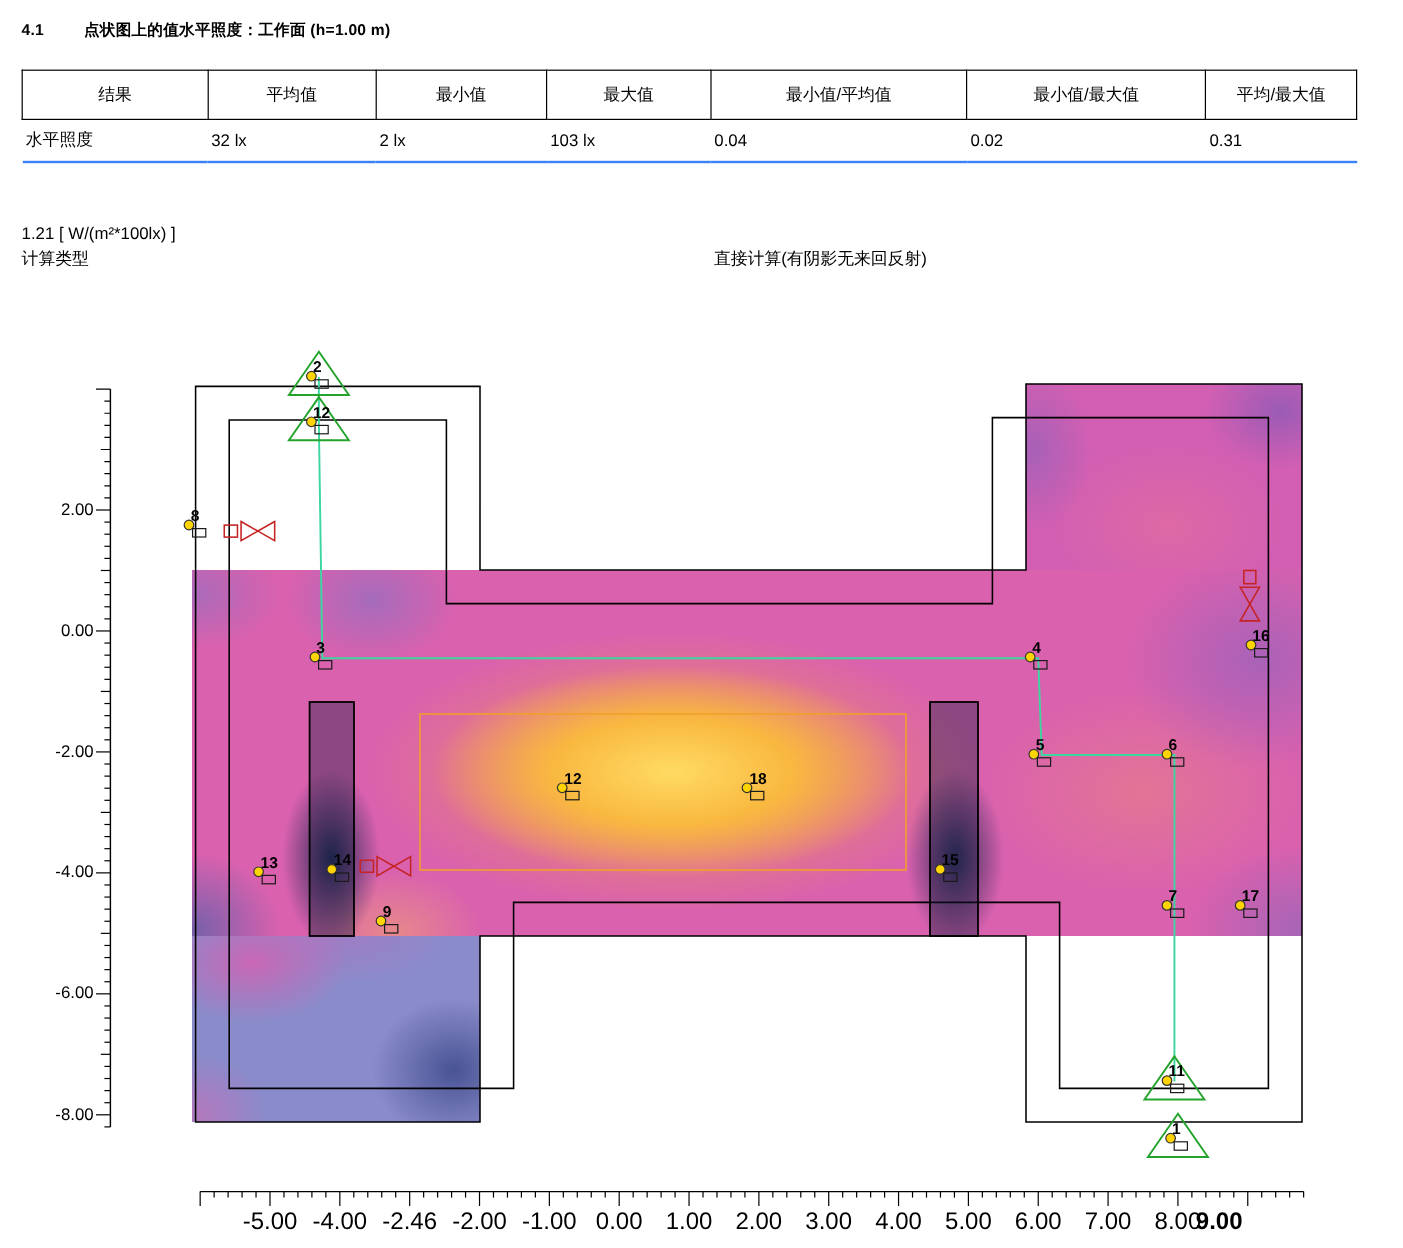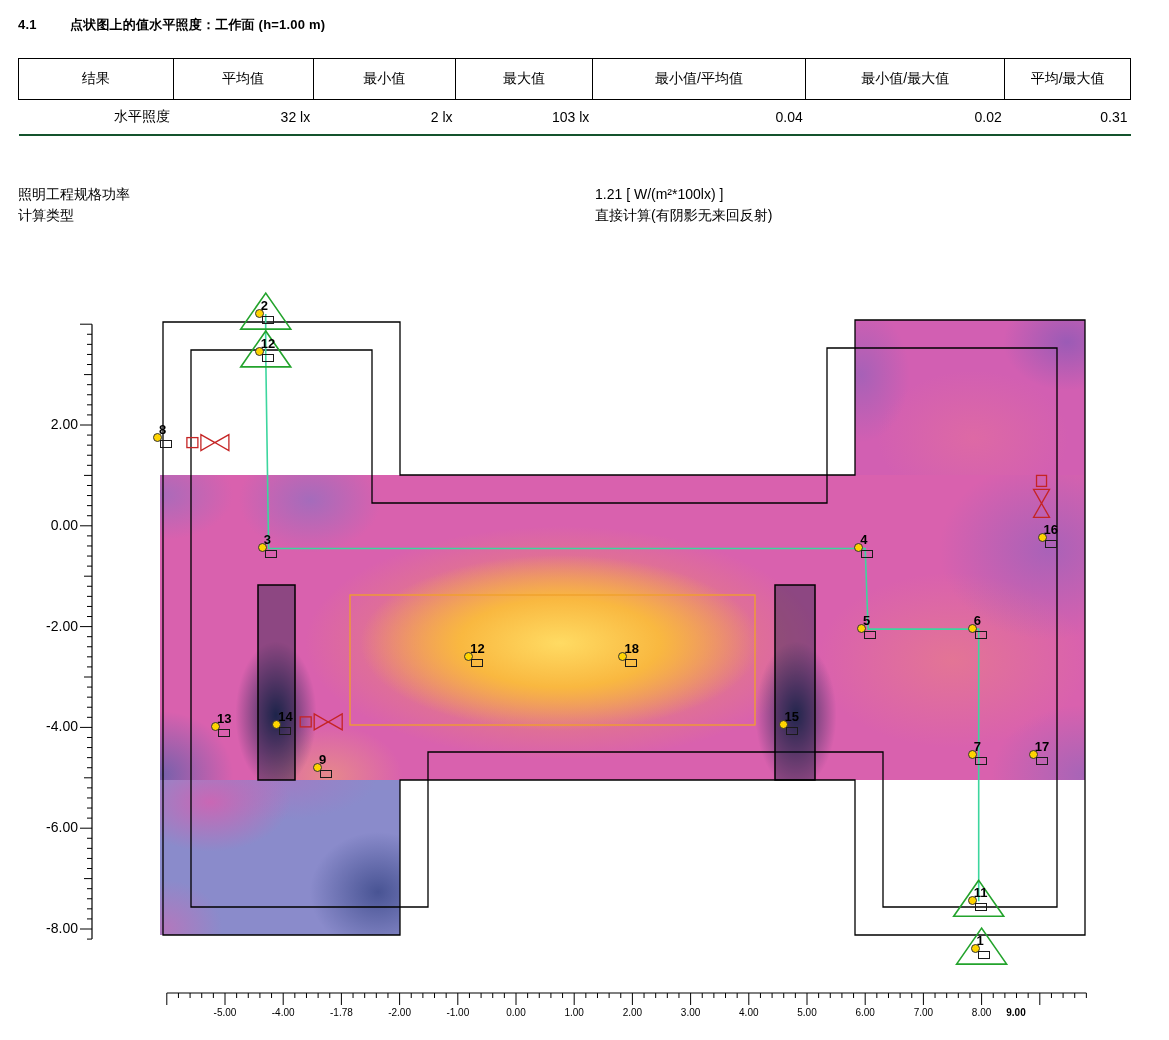--- a/index.html
+++ b/index.html
@@ -5,21 +5,21 @@
   *{box-sizing:border-box;margin:0;padding:0;}
   html,body{background:#fff;}
   body{width:1169px;height:1040px;position:relative;overflow:hidden;
        font-family:"Liberation Sans","DejaVu Sans",sans-serif;color:#000;}
 
   .title-row{padding:16px 18px 0;font-size:13px;font-weight:bold;letter-spacing:.2px;}
   .sec-num{display:inline-block;width:52px;}
 
   table.results{border-collapse:collapse;margin:24px 0 0 18px;width:1113px;font-size:14px;table-layout:fixed;}
   .results th{border:1px solid #000;font-weight:400;padding:11px 3px;text-align:center;}
-  .results td{border-bottom:2px solid #14532d;padding:8px 3px;text-align:right;}
+  .results td{border-bottom:2px solid #3b82f6;padding:8px 3px;text-align:left;}
 
   .info{margin:48px 0 0 18px;font-size:14px;line-height:1.5;}
   .info-row{display:flex;}
   .info-label{width:577px;flex:none;}
 
   .plot{position:relative;width:1169px;height:770px;margin-top:54px;}
   .hm{position:absolute;z-index:1;}
   .hm-band{left:160px;top:195px;width:925px;height:305px;
     background-color:#d961ae;
     background-image:
@@ -43,21 +43,21 @@
   .hm-bl{left:160px;top:500px;width:240px;height:155px;
     background-color:#8a8bcb;
     background-image:
       radial-gradient(ellipse 100px 62px at 50px 22px, rgba(208,99,178,0.9), rgba(208,99,178,0) 80%),
       radial-gradient(ellipse 85px 75px at 218px 112px, rgba(56,70,134,0.8), rgba(56,70,134,0) 80%),
       radial-gradient(ellipse 70px 60px at 6px 148px, rgba(204,108,180,0.6), rgba(204,108,180,0) 80%),
       radial-gradient(ellipse 120px 50px at 120px 0px, rgba(180,110,190,0.5), rgba(180,110,190,0) 80%);}
 
   #plot-svg{position:absolute;left:0;top:0;z-index:3;}
   .y-label{position:absolute;left:18px;width:60px;text-align:right;font-size:14px;z-index:4;}
-  .x-label{position:absolute;top:727px;transform:translateX(-50%);font-size:10px;z-index:4;}
+  .x-label{position:absolute;top:727px;transform:translateX(-50%);font-size:20px;z-index:4;}
 
   .point{position:absolute;z-index:5;}
   .pnum{position:absolute;left:-5px;top:-16px;font-size:13px;font-weight:bold;white-space:nowrap;}
   .pdot{position:absolute;left:-11px;top:-5px;width:9px;height:9px;border-radius:50%;background:#ffd400;border:1.5px solid #333;}
   .prect{position:absolute;left:-4px;top:2px;width:12px;height:8px;border:1.5px solid #1a1a1a;}
 </style>
 </head>
 <body>
 
 <div class="title-row">
@@ -93,21 +93,20 @@
       <td>103 lx</td>
       <td>0.04</td>
       <td>0.02</td>
       <td>0.31</td>
     </tr>
   </tbody>
 </table>
 
 <div class="info">
   <div class="info-row">
-    <span class="info-label">照明工程规格功率</span>
     <span class="info-value">1.21 [ W/(m²*100lx) ]</span>
   </div>
   <div class="info-row">
     <span class="info-label">计算类型</span>
     <span class="info-value">直接计算(有阴影无来回反射)</span>
   </div>
 </div>
 
 <div class="plot" id="plot">
   <div class="hm hm-band"></div>
@@ -285,21 +284,21 @@
       </g>
     </svg>
 <div class="y-label" style="top: 136px;">2.00</div>
     <div class="y-label" style="top: 236.8px;">0.00</div>
     <div class="y-label" style="top: 337.6px;">-2.00</div>
     <div class="y-label" style="top: 438.4px;">-4.00</div>
     <div class="y-label" style="top: 539.2px;">-6.00</div>
     <div class="y-label" style="top: 640px;">-8.00</div>
     <div class="x-label" style="left: 225px;">-5.00</div>
     <div class="x-label" style="left: 283.2px;">-4.00</div>
-    <div class="x-label" style="left: 341.4px;">-1.78</div>
+    <div class="x-label" style="left: 341.4px;">-2.46</div>
     <div class="x-label" style="left: 399.6px;">-2.00</div>
     <div class="x-label" style="left: 457.8px;">-1.00</div>
     <div class="x-label" style="left: 516px;">0.00</div>
     <div class="x-label" style="left: 574.2px;">1.00</div>
     <div class="x-label" style="left: 632.4px;">2.00</div>
     <div class="x-label" style="left: 690.6px;">3.00</div>
     <div class="x-label" style="left: 748.8px;">4.00</div>
     <div class="x-label" style="left: 807px;">5.00</div>
     <div class="x-label" style="left: 865.2px;">6.00</div>
     <div class="x-label" style="left: 923.4px;">7.00</div>

